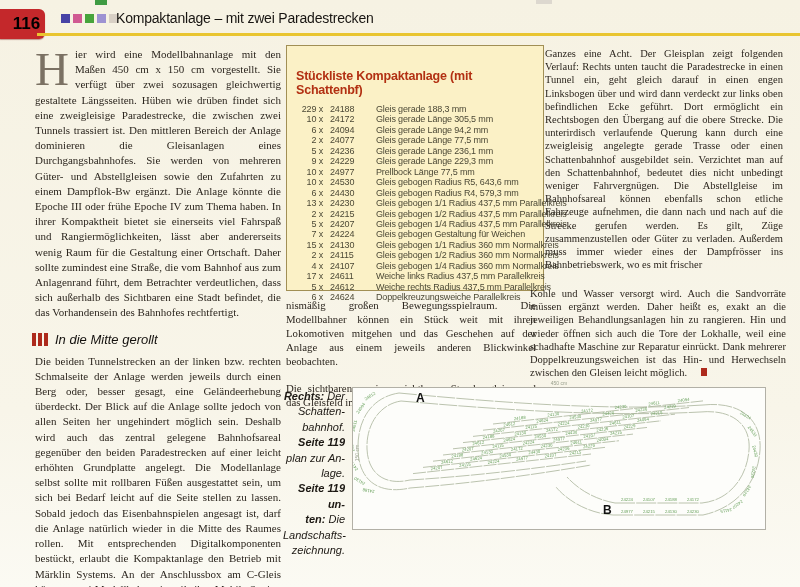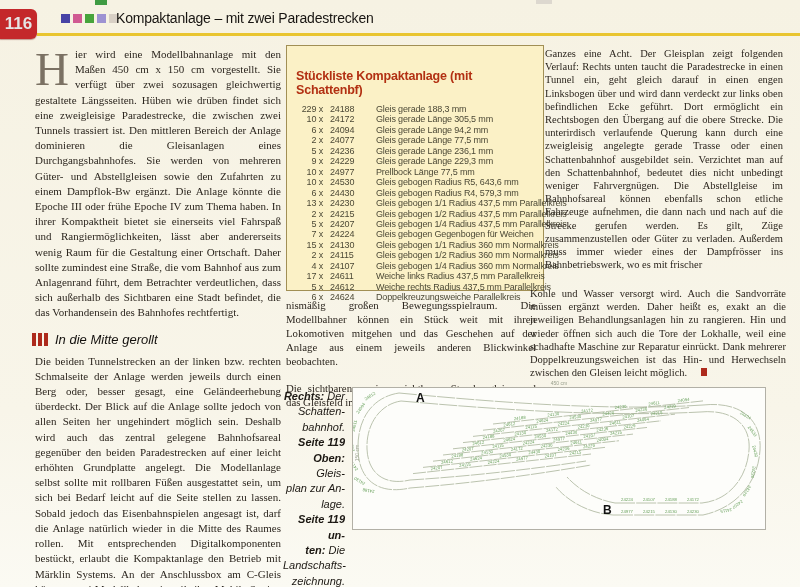--- a/index.html
+++ b/index.html
@@ -6,23 +6,24 @@
   .page{
     position:relative;width:800px;height:587px;overflow:hidden;
     background:linear-gradient(180deg,#f6f2e3 0%,#f8f5e9 70%,#fbfaf3 100%);
     font-family:"Liberation Serif", serif;color:#2c261f;
   }
   
   .mark{position:absolute;top:0;}
   
   .page-tab{
     position:absolute;left:0;top:9px;width:37px;height:30px;background:#c4282b;
-    border-radius:0 6px 6px 0;color:#e5e5e5;font-family:"Liberation Sans",sans-serif;
+    border-radius:0 6px 6px 0;color:#000000;font-family:"Liberation Sans",sans-serif;
     font-weight:bold;font-size:17px;display:flex;align-items:center;justify-content:center;
     box-shadow:0 1px 1px rgba(120,20,20,.4);
+    padding-left:8px;
   }
   .head-squares{position:absolute;left:61px;top:14px;display:flex;gap:3px;}
   .head-squares i{display:block;width:9px;height:9px;}
   .head-title{
     position:absolute;left:116px;top:10px;font-family:"Liberation Sans",sans-serif;
     font-weight:normal;font-size:14px;letter-spacing:-0.2px;color:#181512;
   }
   .head-rule{position:absolute;left:37px;top:33px;width:763px;height:3px;background:#e9c530;}
 
   
@@ -181,21 +182,21 @@
           <span class="sl-desc">Gleis gebogen 1/2 Radius 437,5 mm Parallelkreis</span>
         </div>
         <div class="sl-row">
           <span class="sl-qty">5 x</span>
           <span class="sl-art">24207</span>
           <span class="sl-desc">Gleis gebogen 1/4 Radius 437,5 mm Parallelkreis</span>
         </div>
         <div class="sl-row">
           <span class="sl-qty">7 x</span>
           <span class="sl-art">24224</span>
-          <span class="sl-desc">Gleis gebogen Gegenbogen für Weichen</span>
+          <span class="sl-desc">Gleis gebogen Gestaltung für Weichen</span>
         </div>
         <div class="sl-row">
           <span class="sl-qty">15 x</span>
           <span class="sl-art">24130</span>
           <span class="sl-desc">Gleis gebogen 1/1 Radius 360 mm Normalkreis</span>
         </div>
         <div class="sl-row">
           <span class="sl-qty">2 x</span>
           <span class="sl-art">24115</span>
           <span class="sl-desc">Gleis gebogen 1/2 Radius 360 mm Normalkreis</span>
@@ -233,21 +234,20 @@
   <div class="col-right-top">Ganzes eine Acht. Der Gleisplan zeigt folgenden Verlauf: Rechts unten taucht die Paradestrecke in einen Tunnel ein, geht gleich darauf in einen engen Linksbogen über und wird dann verdeckt zur links oben befindlichen Ecke geführt. Dort ermöglicht ein Rechtsbogen den Übergang auf die obere Strecke. Die unterirdisch verlaufende Querung kann durch eine zweigleisig angelegte gerade Trasse oder einen Schattenbahnhof ausgebildet sein. Verzichtet man auf den Schattenbahnhof, bedeutet dies nicht unbedingt weniger Fahrvergnügen. Die Abstellgleise im Bahnhofsareal können ebenfalls schon etliche Fahrzeuge aufnehmen, die dann nach und nach auf die Strecke gerufen werden. Es gilt, Züge zusammenzustellen oder Güter zu verladen. Außerdem muss immer wieder eines der Dampfrösser ins Bahnbetriebswerk, wo es mit frischer</div>
   <div class="col-right-bottom">
     <span>Kohle und Wasser versorgt wird. Auch die Sandvorräte müssen ergänzt werden. Daher heißt es, exakt an die jeweiligen Behandlungsanlagen hin zu rangieren. Hin und wieder öffnen sich auch die Tore der Lokhalle, weil eine schadhafte Maschine zur Reparatur einrückt. Dank mehrerer Doppelkreuzungsweichen ist das Hin- und Herwechseln zwischen den Gleisen leicht möglich.</span><span class="end-mark"></span>
   </div>
 
   <div class="caption">
       <div class="cap-line"><span class="cap-bold">Rechts:</span><span> Der</span></div>
       <div class="cap-line"><span>Schatten-</span></div>
       <div class="cap-line"><span>bahnhof.</span></div>
       <div class="cap-line"><span class="cap-bold">Seite 119</span></div>
-      <div class="cap-line"><span class="cap-bold">Oben:</span><span> Gleis-</span></div>
       <div class="cap-line"><span>plan zur An-</span></div>
       <div class="cap-line"><span>lage.</span></div>
       <div class="cap-line"><span class="cap-bold">Seite 119 un-</span></div>
       <div class="cap-line"><span class="cap-bold">ten:</span><span> Die</span></div>
       <div class="cap-line"><span>Landschafts-</span></div>
       <div class="cap-line"><span>zeichnung.</span></div>
     </div>
 
   <div class="diagram">
     <div class="dim-w">450 cm</div>

